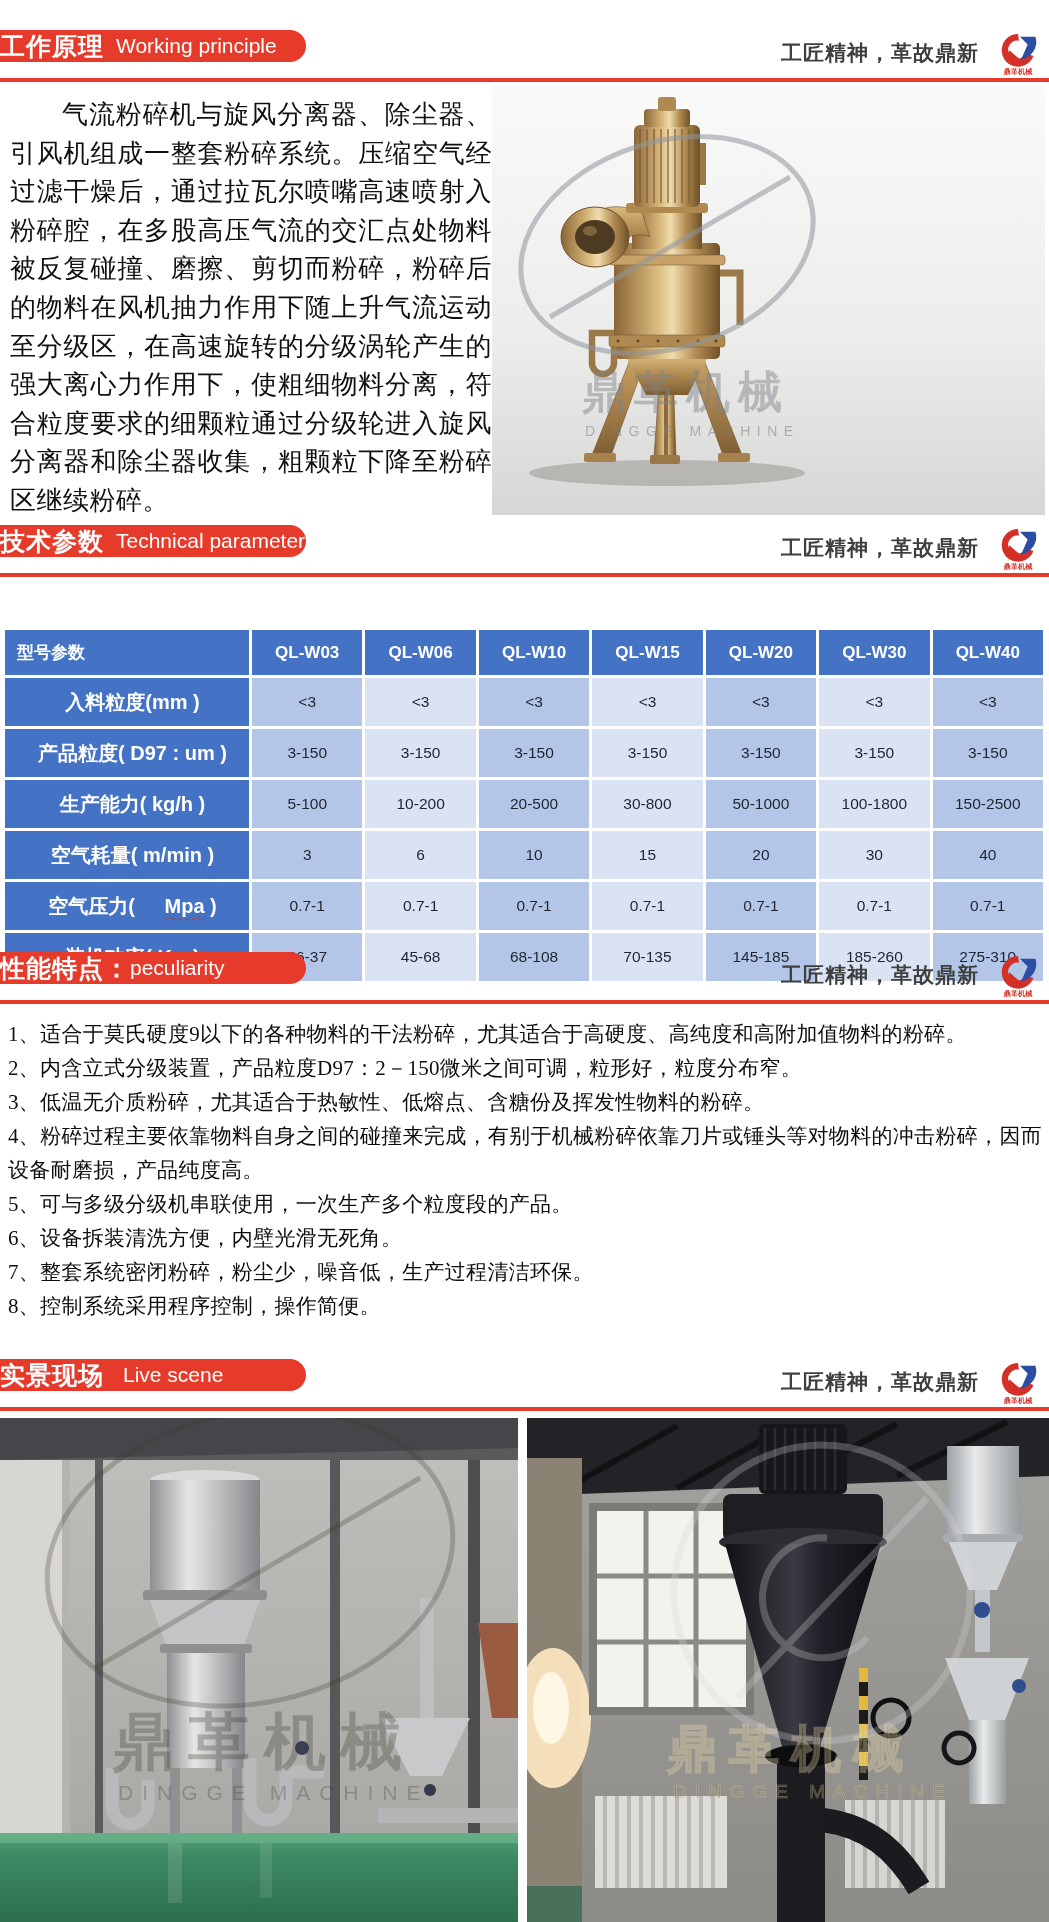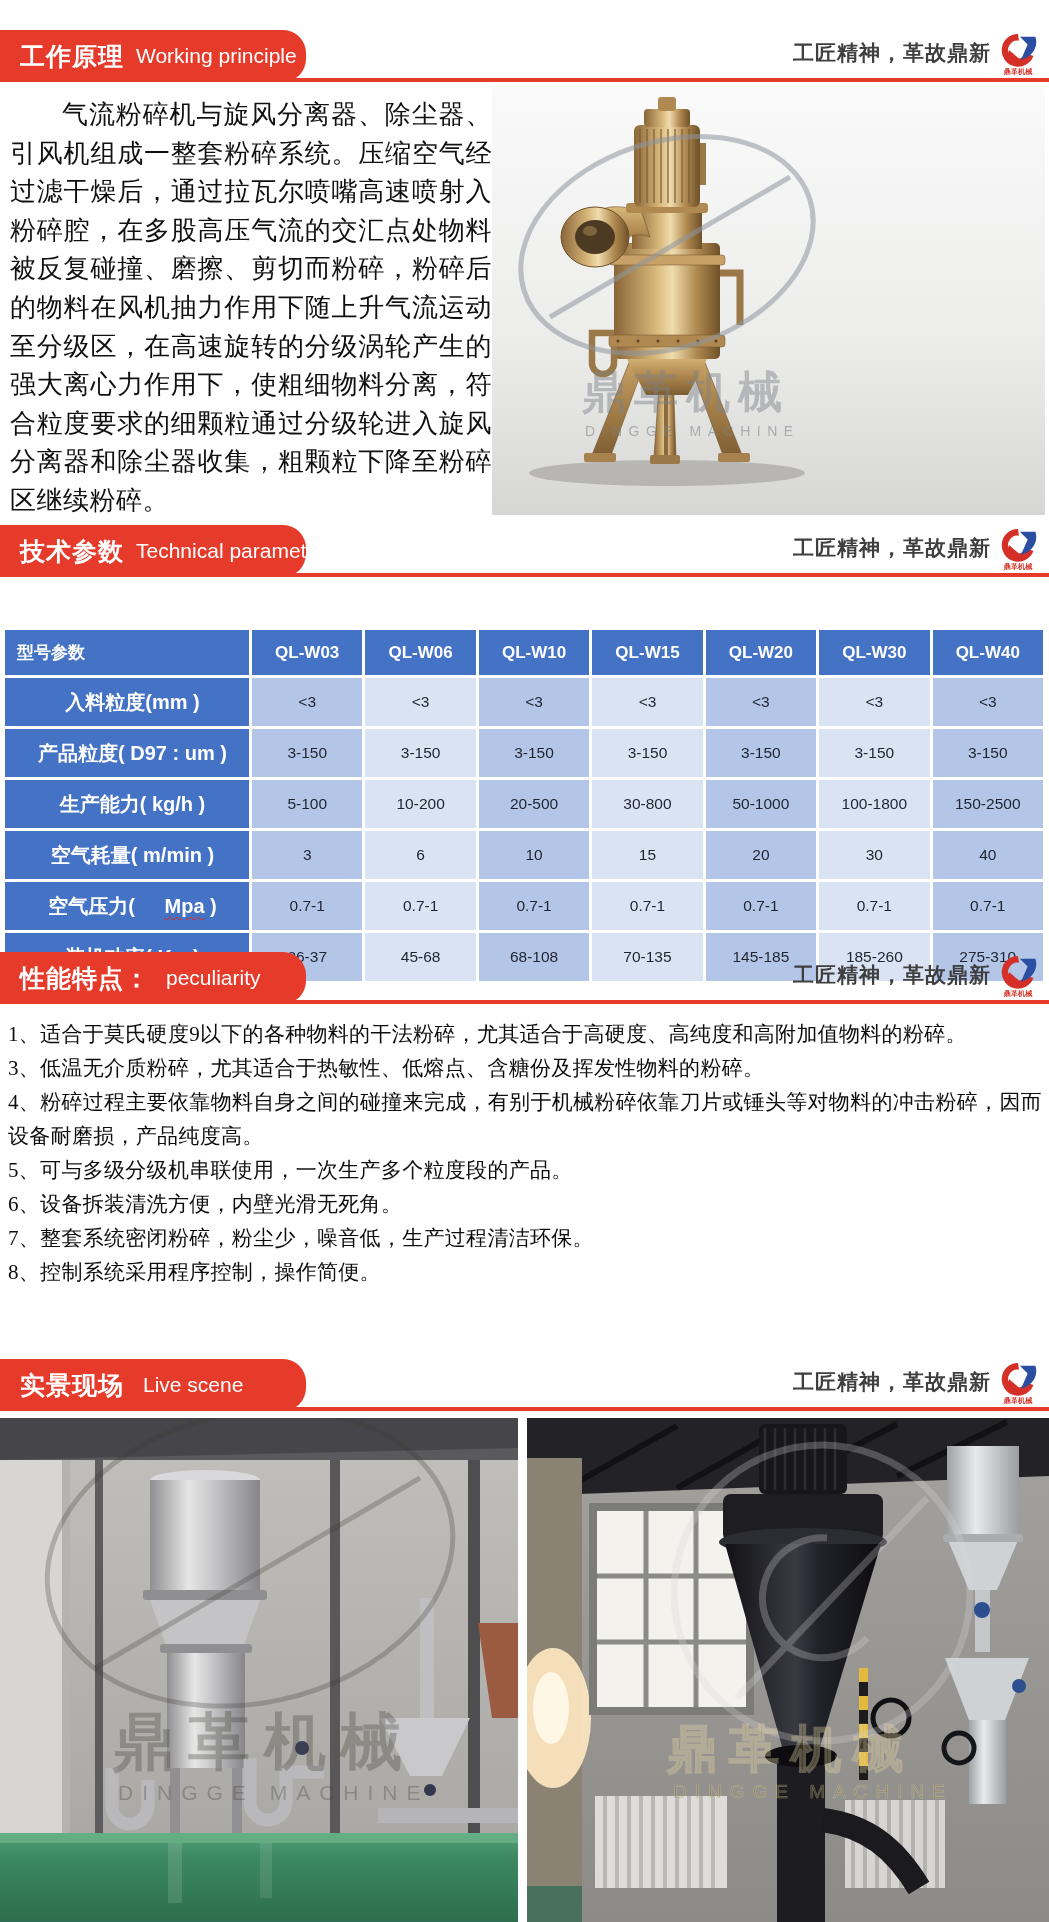--- a/index.html
+++ b/index.html
@@ -1,26 +1,26 @@
 <!DOCTYPE html>
 <html><head>
 <meta charset="utf-8">
 <style>
   html,body{margin:0;padding:0;background:#ffffff;}
   #page{position:relative;width:1049px;height:1922px;background:#fff;overflow:hidden;
         font-family:"Liberation Sans","DejaVu Sans",sans-serif;}
 
   
   .banner{position:absolute;left:0;width:1049px;height:46px;}
-  .pill{position:absolute;left:0;top:0;height:52px;width:306px;background:#e63a2b;
-        border-radius:0 23px 23px 0;display:flex;align-items:center;padding-left:20px;
+  .pill{position:absolute;left:0;top:0;height:32px;width:306px;background:#e63a2b;
+        border-radius:0 23px 23px 0;display:flex;align-items:center;
         box-sizing:border-box;gap:12px;}
   .pill .zh{color:#fff;font-size:25px;font-weight:bold;letter-spacing:1px;white-space:nowrap;}
   .pill .en{color:#fff;font-size:21px;font-weight:500;white-space:nowrap;}
-  .motto-wrap{position:absolute;right:8px;top:0;height:46px;display:flex;align-items:center;gap:4px;}
+  .motto-wrap{position:absolute;right:8px;top:0;height:46px;display:flex;align-items:center;gap:16px;}
   .motto{font-size:21px;font-weight:600;color:#3f3f3f;letter-spacing:1px;white-space:nowrap;}
   .logo-box{width:46px;height:54px;display:block;margin-top:10px;}
   .rule{position:absolute;left:0;width:1049px;height:4px;background:#e63a2b;}
 
   
   #principle-text{position:absolute;left:10px;top:96px;width:482px;margin:0;
         font-family:"Liberation Serif","DejaVu Serif",serif;color:#101010;
         font-size:26px;line-height:38.6px;text-align:justify;text-indent:2em;
         letter-spacing:0.5px;}
   #product-figure{position:absolute;left:492px;top:85px;width:553px;height:430px;}
@@ -254,37 +254,38 @@
           <td>68-108</td>
           <td>70-135</td>
           <td>145-185</td>
           <td>185-260</td>
           <td>275-310</td>
         </tr>
       </tbody>
   </table>
 
   <div class="banner" style="top:952px">
-    <div class="pill" style="gap:16px">
+    <div class="pill" style="gap:0">
       <span class="zh">性能特点：</span>
       <span class="en">peculiarity</span>
     </div>
     <div class="motto-wrap">
       <span class="motto">工匠精神，革故鼎新</span>
       <svg class="logo-box" viewBox="0 0 46 56">
         <use href="#gd-logo"></use>
         <text x="23" y="45" text-anchor="middle" font-size="7.5" font-weight="bold" fill="#d43027">鼎革机械</text>
         <text x="23" y="52" text-anchor="middle" font-size="3.4" fill="#8a8a8a">DINGGE MACHINE</text>
       </svg>
     </div>
   </div>
   <div class="rule" style="top:1000px"></div>
 
   <div id="features">
       <div class="feat">1、适合于莫氏硬度9以下的各种物料的干法粉碎，尤其适合于高硬度、高纯度和高附加值物料的粉碎。</div>
+      <div class="feat">2、内含立式分级装置，产品粒度D97：2－150微米之间可调，粒形好，粒度分布窄。</div>
       <div class="feat">3、低温无介质粉碎，尤其适合于热敏性、低熔点、含糖份及挥发性物料的粉碎。</div>
       <div class="feat">4、粉碎过程主要依靠物料自身之间的碰撞来完成，有别于机械粉碎依靠刀片或锤头等对物料的冲击粉碎，因而设备耐磨损，产品纯度高。</div>
       <div class="feat">5、可与多级分级机串联使用，一次生产多个粒度段的产品。</div>
       <div class="feat">6、设备拆装清洗方便，内壁光滑无死角。</div>
       <div class="feat">7、整套系统密闭粉碎，粉尘少，噪音低，生产过程清洁环保。</div>
       <div class="feat">8、控制系统采用程序控制，操作简便。</div>
     </div>
 
   <div class="banner" style="top:1359px">
     <div class="pill" style="gap:19px">

